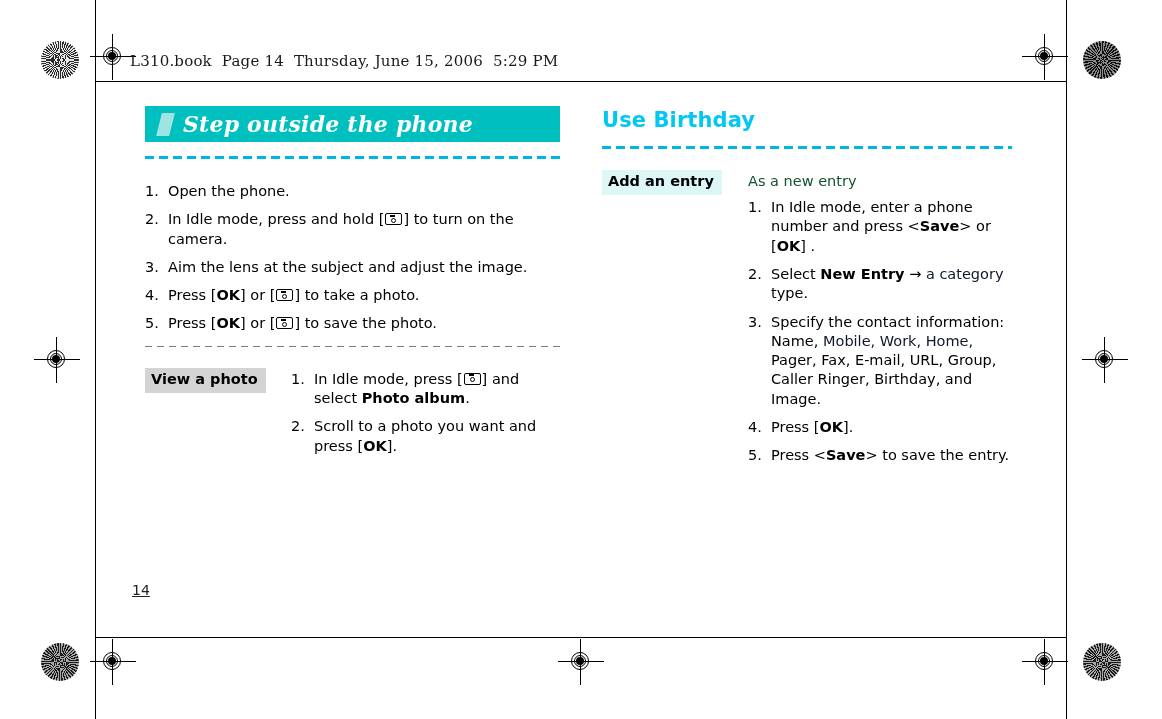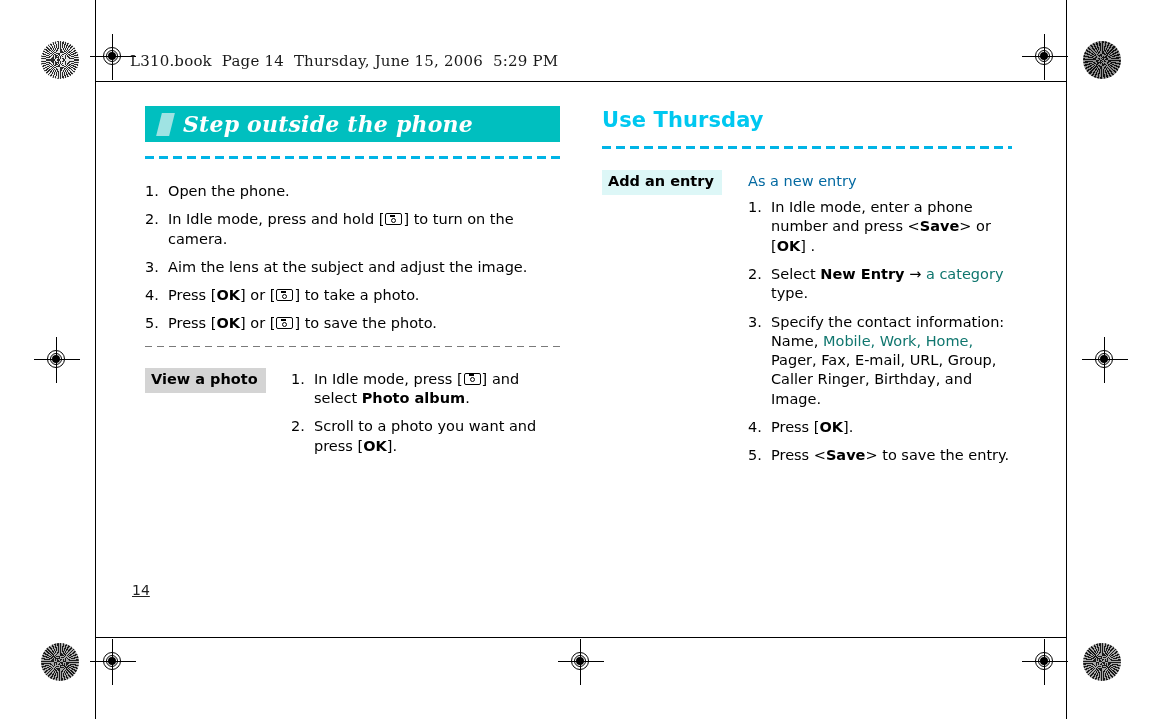--- a/index.html
+++ b/index.html
@@ -183,21 +183,21 @@
   .label-chip.cyan { background: #ddf7f7; }
   .label-chip.gray { background: #d4d4d4; }
 
   .body-cell {
     flex: 1;
     padding-top: 2px;
   }
 
   .sub-head {
     font-size: 14.5px;
-    color: #0369a1;
+    color: #14532d;
     margin-bottom: 8px;
     line-height: 1.25;
   }
 
   ol.steps {
     list-style: none;
     margin: 0;
     padding: 0;
   }
   ol.steps > li {
@@ -208,21 +208,21 @@
     margin-bottom: 9px;
   }
   ol.steps > li:last-child { margin-bottom: 0; }
   .step-num {
     width: 23px;
     flex: none;
   }
   .step-text { flex: 1; }
 
   b, .b { font-weight: bold; }
-  .red { color: #0f766e; }
+  .red { color: #0f172a; }
 
   
   .keycap {
     display: inline-block;
     width: 17px;
     height: 12px;
     border: 1px solid #000;
     border-radius: 2px;
     position: relative;
     vertical-align: -1px;
@@ -376,21 +376,21 @@
                   <span class="step-text"><span>Scroll to a photo you want and press [</span><span class="b">OK</span><span>].</span></span>
                 </li>
               </ol>
             </div>
           </div>
         </div>
     </div>
 
     <div class="col-right">
 
-      <div class="section-title right-col">Use Thursday</div>
+      <div class="section-title right-col">Use Birthday</div>
 
       <div class="dash-sep"></div>
 
       <div id="right-rows">
           <div class="row">
             <div class="label-cell"><span class="label-chip cyan">Add an entry</span></div>
             <div class="body-cell">
               <div class="sub-head">As a new entry</div>
               <ol class="steps">
                 <li>

